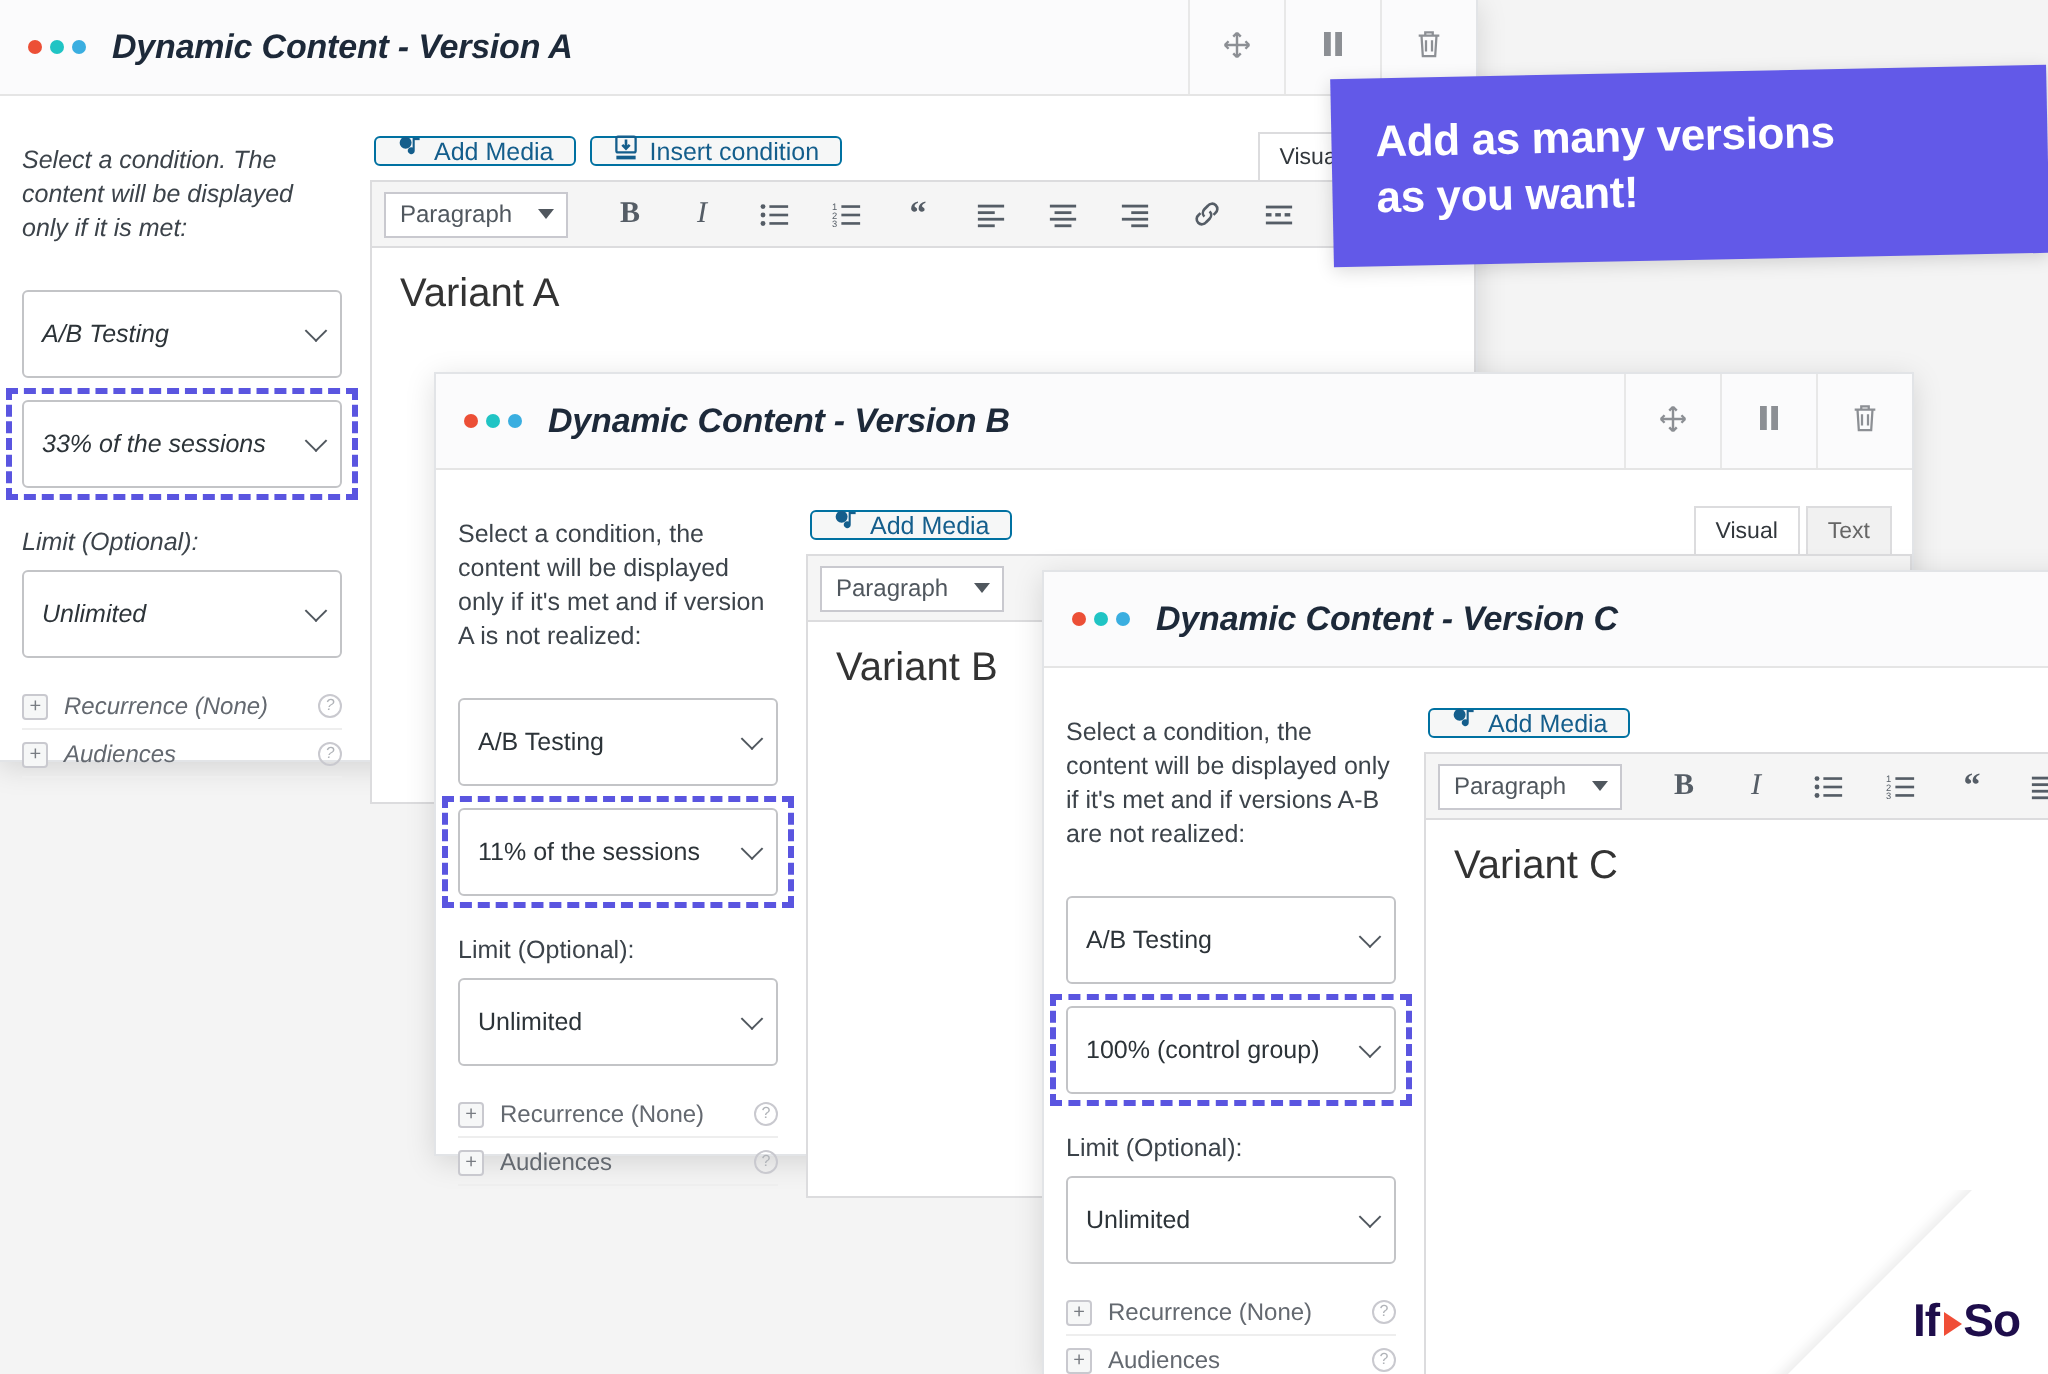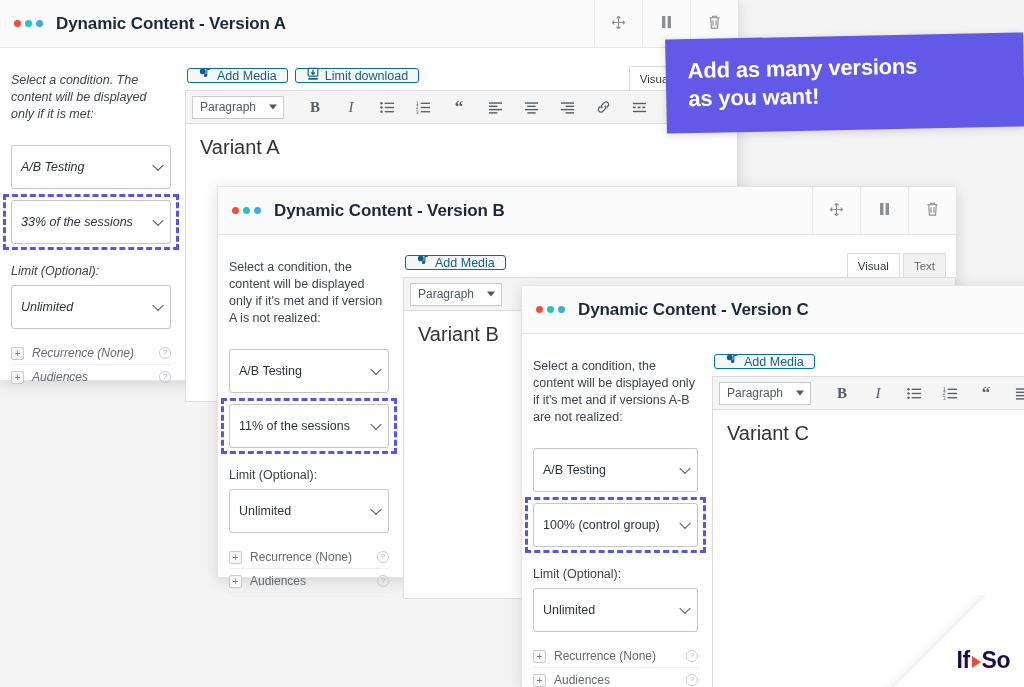--- a/index.html
+++ b/index.html
@@ -51,20 +51,21 @@
   .dot.d2 { background: #20c4c4; }
   .dot.d3 { background: #3aaee0; }
 
   .panel-title {
     font-size: 17px;
     font-weight: bold;
     color: #1d2939;
     margin-left: 13px;
     white-space: nowrap;
     letter-spacing: -0.1px;
+    font-style: italic;
   }
 
   .header-actions {
     position: absolute;
     right: 0;
     top: 0;
     bottom: 0;
     display: flex;
   }
   .hdr-btn {
@@ -412,21 +413,21 @@
           <span>Add Media</span>
         </div>
         <div class="btn-media">
           <span>
             <svg width="14" height="14" viewBox="0 0 16 16">
               <rect x="2.5" y="1.5" width="11" height="9" rx="1" fill="none" stroke="#145e8c" stroke-width="1.3"></rect>
               <path d="M8 3.2v4.6M5.9 6.2L8 8.4l2.1-2.2" stroke="#145e8c" stroke-width="1.5" fill="none"></path>
               <rect x="2.5" y="12.4" width="11" height="2.1" fill="#145e8c"></rect>
             </svg>
           </span>
-          <span>Limit download</span>
+          <span>Insert condition</span>
         </div>
 
         <div class="vt-tabs" style="top:2px;">
           <div class="vt-tab active">Visual</div>
           <div class="vt-tab">Text</div>
         </div>
       </div>
 
       <div class="editor-frame">
         <div class="editor-toolbar">

